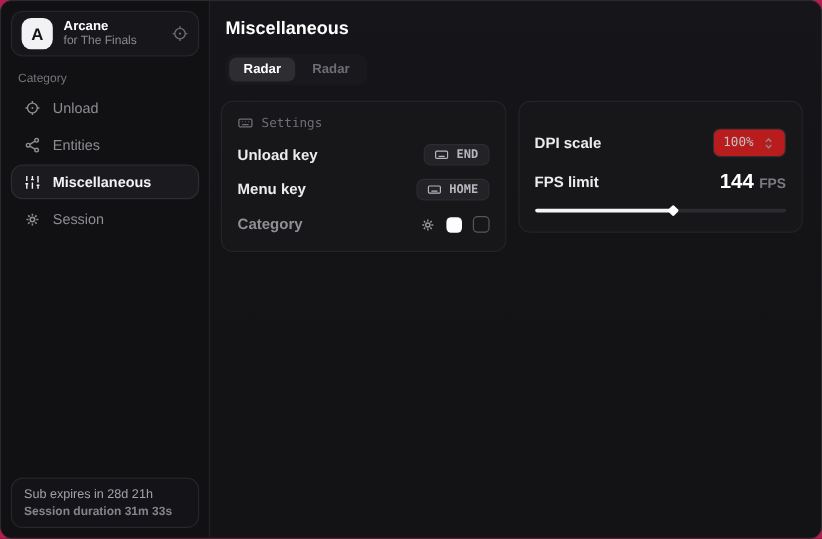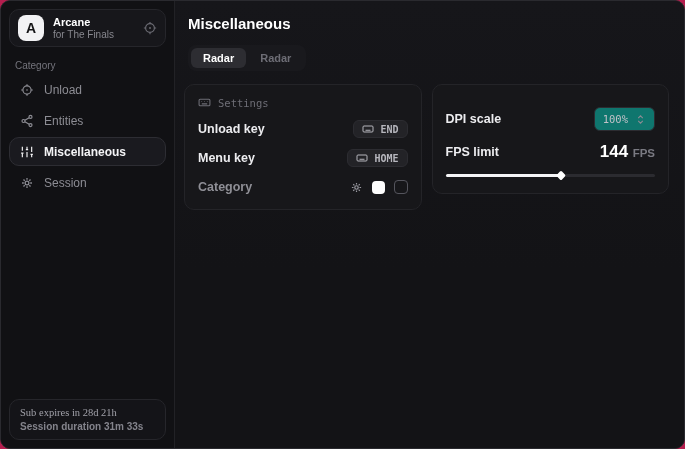--- a/index.html
+++ b/index.html
@@ -43,21 +43,21 @@
   }
   .nav-item .nav-icon{display:flex;width:14px;justify-content:center;}
   .nav-item.active{
     background:#1a1a1f;border-color:#2d2d33;color:#f4f4f6;font-weight:600;
   }
   .footer-card{
     margin-top:auto;
     background:#141418;border:1px solid #26262b;border-radius:10px;
     padding:7px 10px;
   }
-  .sub-line{font-family:Liberation Serif, serif;font-size:10.5px;color:#a2a2aa;}
+  .sub-line{font-family:Liberation Sans, sans-serif;font-size:10.5px;color:#a2a2aa;}
   .sess-line{font-size:10px;font-weight:700;color:#84848c;margin-top:3px;}
   
   .main{
     flex:1;box-sizing:border-box;
     background:linear-gradient(180deg,#16161a 0%,#131316 60%);
     padding:12px 15px 0 9px;display:flex;flex-direction:column;
   }
   .page-title{color:#fff;font-size:15px;font-weight:700;margin:2px 0 0 4px;}
   .tabs{
     display:inline-flex;align-self:flex-start;gap:2px;
@@ -86,21 +86,21 @@
     background:#232327;border:1px solid #2c2c31;border-radius:6px;
     color:#b6b6bd;font-family:"DejaVu Sans Mono",monospace;font-size:10px;font-weight:700;
     padding:2px 8px;height:18px;cursor:pointer;
   }
   .row-controls{display:flex;align-items:center;gap:9px;}
   .gear-sm{color:#9a9aa1;display:flex;cursor:pointer;}
   .swatch{width:13px;height:13px;border-radius:4px;background:#fdfdfd;cursor:pointer;}
   .checkbox{width:14px;height:14px;border-radius:4px;border:1.5px solid #55555d;box-sizing:border-box;cursor:pointer;}
   .dpi-ctl{
     display:flex;align-items:center;gap:7px;
-    background:#0f766e;border:1px solid #2c2c31;border-radius:6px;
+    background:#b91c1c;border:1px solid #2c2c31;border-radius:6px;
     color:#c2c2c8;font-family:"DejaVu Sans Mono",monospace;font-size:10.5px;
     padding:2px 8px;height:18px;cursor:pointer;
   }
   .dpi-ctl .cyc{color:#8b8b93;display:flex;}
   .fps-val{color:#fff;font-size:17px;font-weight:700;}
   .fps-unit{color:#7a7a82;font-size:11.5px;font-weight:700;}
   .slider{position:relative;height:9px;margin-top:9px;cursor:pointer;}
   .slider .track{
     position:absolute;left:0;right:0;top:3px;height:3px;border-radius:2px;background:#2b2b30;
   }

